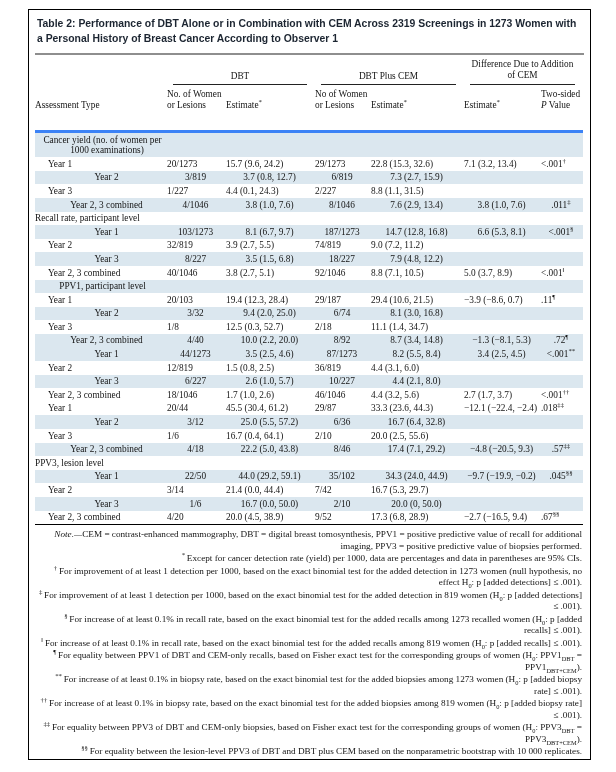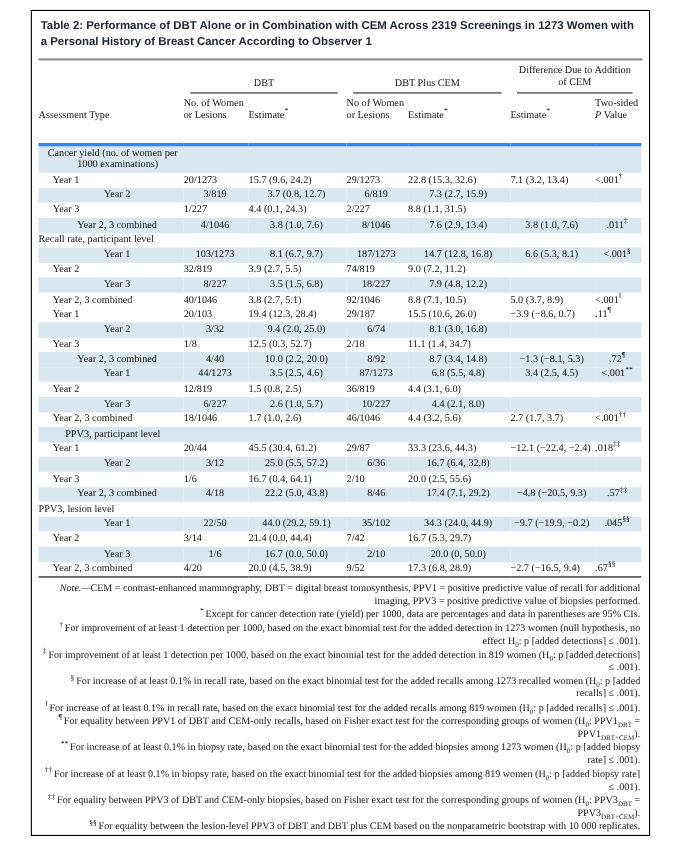--- a/index.html
+++ b/index.html
@@ -159,26 +159,31 @@
         </tr>
         <tr>
           <td class="row-label">Year 2, 3 combined</td>
           <td>40/1046</td>
           <td>3.8 (2.7, 5.1)</td>
           <td>92/1046</td>
           <td>8.8 (7.1, 10.5)</td>
           <td>5.0 (3.7, 8.9)</td>
           <td>&lt;.001<sup>‖</sup></td>
         </tr>
+        <tr class="shade">
+          <td colspan="7" class="section-label">
+            <div class="wrapbox">PPV1, participant level</div>
+          </td>
+        </tr>
         <tr>
           <td class="row-label">Year 1</td>
           <td>20/103</td>
           <td>19.4 (12.3, 28.4)</td>
           <td>29/187</td>
-          <td>15.5 (10.6, 26.0)</td>
+          <td>29.4 (10.6, 21.5)</td>
           <td>−3.9 (−8.6, 0.7)</td>
           <td>.11<sup>¶</sup></td>
         </tr>
         <tr class="shade">
           <td class="row-label">Year 2</td>
           <td>3/32</td>
           <td>9.4 (2.0, 25.0)</td>
           <td>6/74</td>
           <td>8.1 (3.0, 16.8)</td>
           <td></td>
@@ -200,21 +205,21 @@
           <td>8/92</td>
           <td>8.7 (3.4, 14.8)</td>
           <td>−1.3 (−8.1, 5.3)</td>
           <td>.72<sup>¶</sup></td>
         </tr>
         <tr class="shade">
           <td class="row-label">Year 1</td>
           <td>44/1273</td>
           <td>3.5 (2.5, 4.6)</td>
           <td>87/1273</td>
-          <td>6.8 (5.5, 4.8)</td>
+          <td>8.2 (5.5, 8.4)</td>
           <td>3.4 (2.5, 4.5)</td>
           <td>&lt;.001<sup>**</sup></td>
         </tr>
         <tr>
           <td class="row-label">Year 2</td>
           <td>12/819</td>
           <td>1.5 (0.8, 2.5)</td>
           <td>36/819</td>
           <td>4.4 (3.1, 6.0)</td>
           <td></td>
@@ -230,25 +235,20 @@
           <td></td>
         </tr>
         <tr>
           <td class="row-label">Year 2, 3 combined</td>
           <td>18/1046</td>
           <td>1.7 (1.0, 2.6)</td>
           <td>46/1046</td>
           <td>4.4 (3.2, 5.6)</td>
           <td>2.7 (1.7, 3.7)</td>
           <td>&lt;.001<sup>††</sup></td>
-        </tr>
-        <tr class="shade">
-          <td colspan="7" class="section-label">
-            <div class="wrapbox">PPV3, participant level</div>
-          </td>
         </tr>
         <tr>
           <td class="row-label">Year 1</td>
           <td>20/44</td>
           <td>45.5 (30.4, 61.2)</td>
           <td>29/87</td>
           <td>33.3 (23.6, 44.3)</td>
           <td>−12.1 (−22.4, −2.4)</td>
           <td>.018<sup>‡‡</sup></td>
         </tr>

